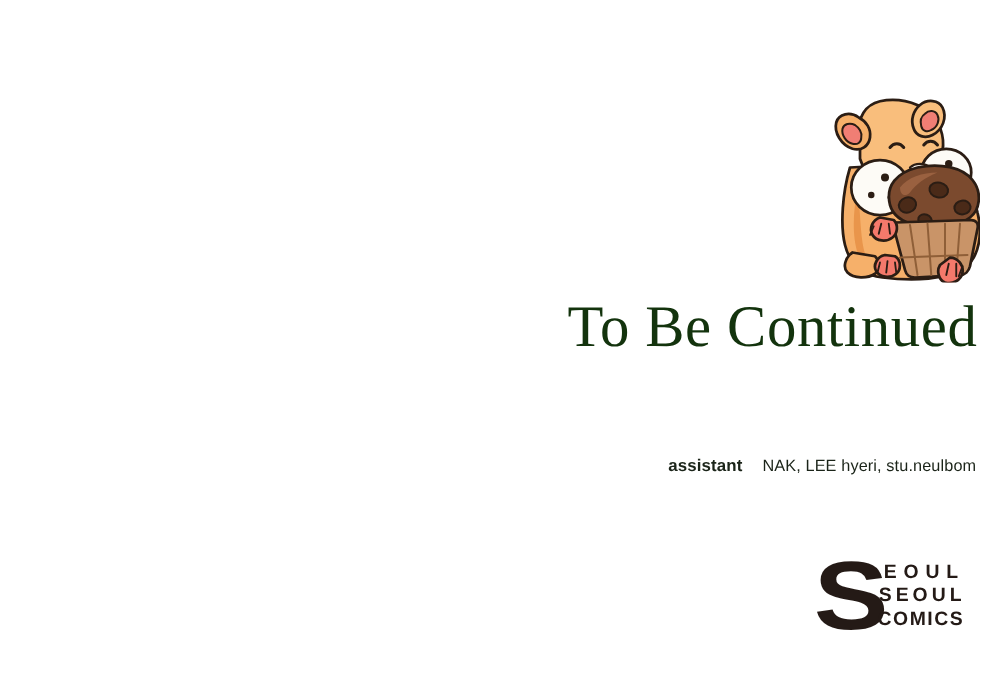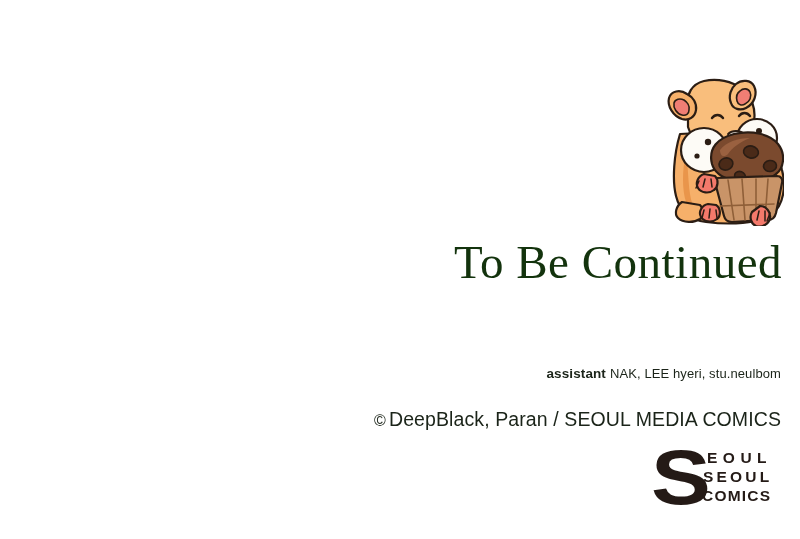--- a/index.html
+++ b/index.html
@@ -61,21 +61,21 @@
     line-height: 30px;
   }
   .credit-line.assistant-line {
     font-size: 19px;
     margin-bottom: 15px;
   }
   .credit-role {
     font-size: 13.5px;
     font-weight: 700;
     letter-spacing: 0.1px;
-    padding-right: 4px;
+    padding-right: 16px;
     vertical-align: baseline;
   }
   .credit-names {
     font-size: 13px;
     letter-spacing: 0.1px;
   }
   .credit-line.copyright-line {
     font-size: 19.5px;
     letter-spacing: 0.1px;
   }
@@ -192,23 +192,20 @@
       </g>
     </svg>
   </div>
 
   <div class="tbc">To Be Continued</div>
 
   <div class="credits">
     <span class="credit-line assistant-line">
       <span class="credit-role">assistant</span><span class="credit-names">NAK, LEE hyeri, stu.neulbom</span>
     </span>
-    <span class="credit-line copyright-line">
-      <span class="copy-mark">©</span><span>DeepBlack, Paran / SEOUL MEDIA COMICS</span>
-    </span>
   </div>
 
   <div class="logo">
     <span class="logo-s">S</span>
     <span class="logo-words">
       <span class="logo-eoul">EOUL</span>
       <span class="logo-media">SEOUL</span>
       <span class="logo-comics">COMICS</span>
     </span>
   </div>

